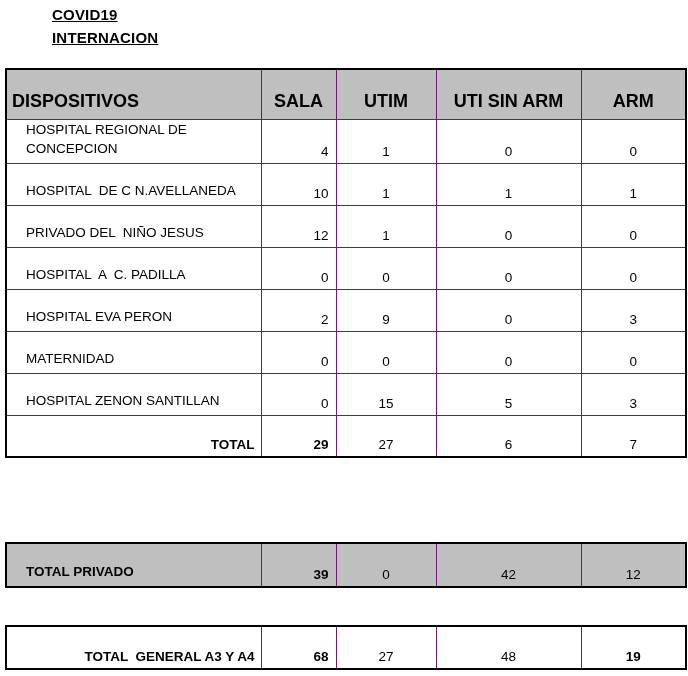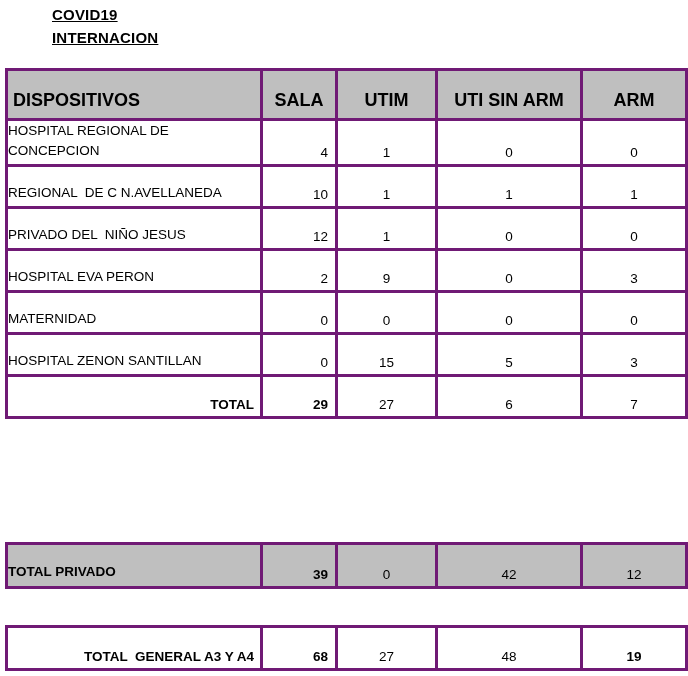--- a/index.html
+++ b/index.html
@@ -28,41 +28,41 @@
     width: 680px;
     border-collapse: collapse;
     table-layout: fixed;
     border: 2px solid #000000;
   }
   .tbl-main   { top: 68px; }
   .tbl-sector { top: 542px; }
   .tbl-grand  { top: 625px; }
 
   .tbl th, .tbl td {
-    border: 3px solid #701a75;
+    border: 1px solid #701a75;
     vertical-align: bottom;
     font-size: 13.5px;
     padding: 0 0 4px 0;
     overflow: hidden;
   }
   .tbl th {
     background: #bfbfbf;
     font-weight: bold;
     font-size: 18px;
     padding-bottom: 7px;
     text-align: center;
   }
   th.h-lbl { text-align: left; padding-left: 5px; }
 
   tr.hdr  { height: 50px; }
   tr.data { height: 42px; }
   .tbl-sector tr { height: 44px; }
   .tbl-grand  tr { height: 43px; }
 
-  td.lbl  { text-align: left;  padding-left: 0;  white-space: pre-wrap; line-height: 1.45; }
+  td.lbl  { text-align: left;  padding-left: 19px;  white-space: pre-wrap; line-height: 1.45; }
   td.rlbl { text-align: right; padding-right: 6px; white-space: pre-wrap; }
   td.sala { text-align: right; padding-right: 7px; }
   td.ctr  { text-align: center; }
   .b      { font-weight: bold; }
 
   .tbl-sector td { background: #bfbfbf; }
 </style>
 </head>
 <body>
 
@@ -93,30 +93,37 @@
     <tbody>
       <tr class="data">
         <td class="lbl">HOSPITAL REGIONAL DE
 CONCEPCION</td>
         <td class="sala">4</td>
         <td class="ctr">1</td>
         <td class="ctr">0</td>
         <td class="ctr">0</td>
       </tr>
       <tr class="data">
-        <td class="lbl">REGIONAL  DE C N.AVELLANEDA</td>
+        <td class="lbl">HOSPITAL  DE C N.AVELLANEDA</td>
         <td class="sala">10</td>
         <td class="ctr">1</td>
         <td class="ctr">1</td>
         <td class="ctr">1</td>
       </tr>
       <tr class="data">
         <td class="lbl">PRIVADO DEL  NIÑO JESUS</td>
         <td class="sala">12</td>
         <td class="ctr">1</td>
+        <td class="ctr">0</td>
+        <td class="ctr">0</td>
+      </tr>
+      <tr class="data">
+        <td class="lbl">HOSPITAL  A  C. PADILLA</td>
+        <td class="sala">0</td>
+        <td class="ctr">0</td>
         <td class="ctr">0</td>
         <td class="ctr">0</td>
       </tr>
       <tr class="data">
         <td class="lbl">HOSPITAL EVA PERON</td>
         <td class="sala">2</td>
         <td class="ctr">9</td>
         <td class="ctr">0</td>
         <td class="ctr">3</td>
       </tr>

